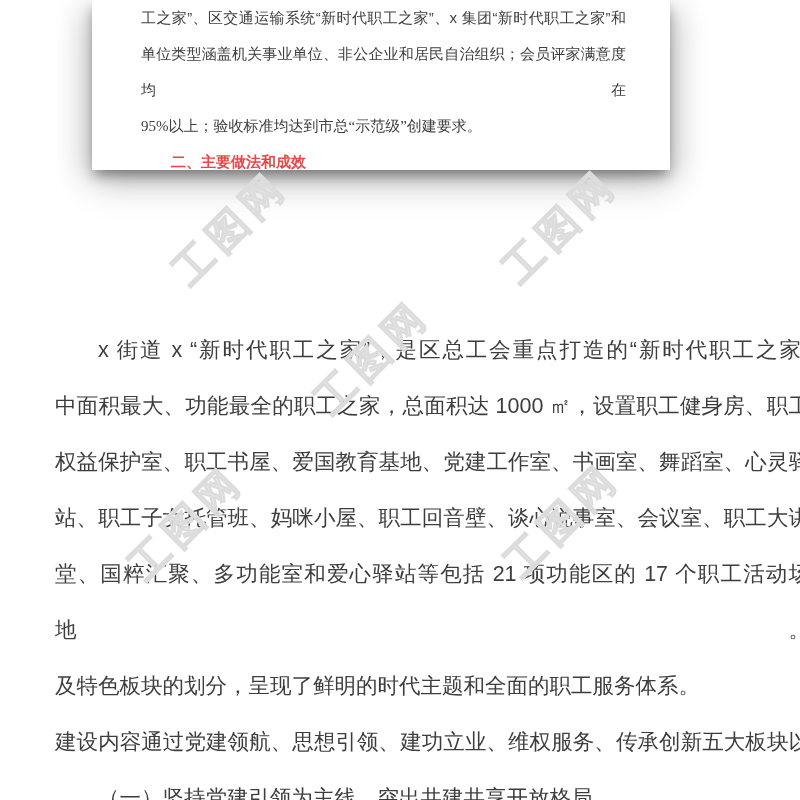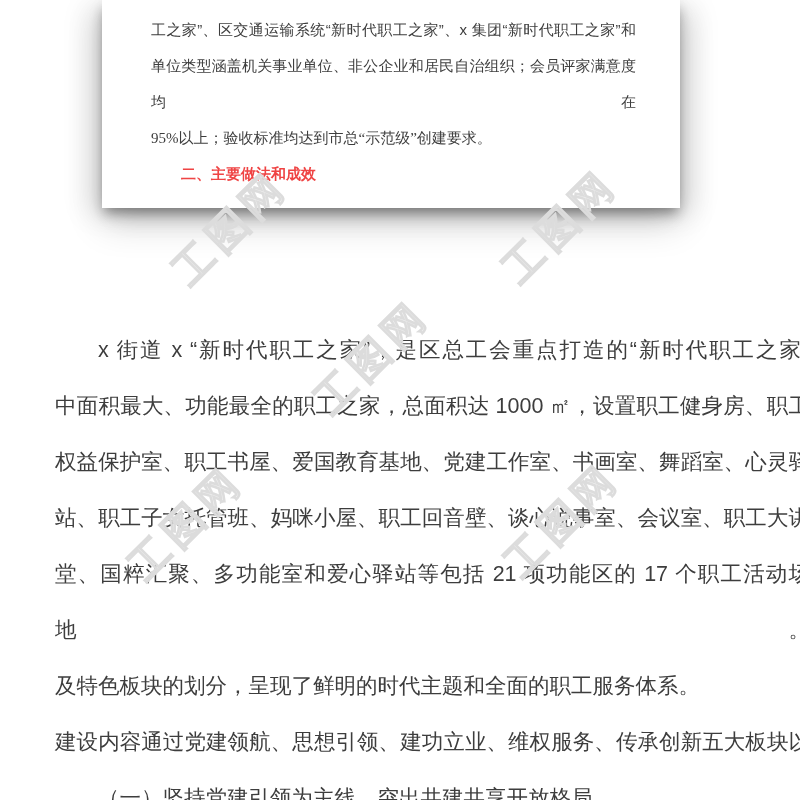--- a/index.html
+++ b/index.html
@@ -26,28 +26,28 @@
     color:rgba(232,232,232,0.55);
     -webkit-text-stroke:1.3px #dcdcdc;
     transform:translate(-50%,-50%) rotate(-45deg);
     white-space:nowrap;
     pointer-events:none;
     user-select:none;
   }
   
   .page1{
     position:absolute;
-    left:102px;
+    left:92px;
     top:0;
     width:578px;
-    height:208px;
+    height:170px;
     background:#ffffff;
     z-index:3;
     box-sizing:border-box;
-    padding:12px 44px 0 49px;
+    padding:0 44px 0 49px;
     box-shadow:
       0 7px 12px -2px rgba(0,0,0,0.38),
       0 16px 34px rgba(0,0,0,0.16),
       14px 6px 26px rgba(0,0,0,0.10),
       -14px 6px 26px rgba(0,0,0,0.10);
   }
   .page1 .t-line{
     line-height:36px;
     font-size:15px;
     color:#3d3d3d;

